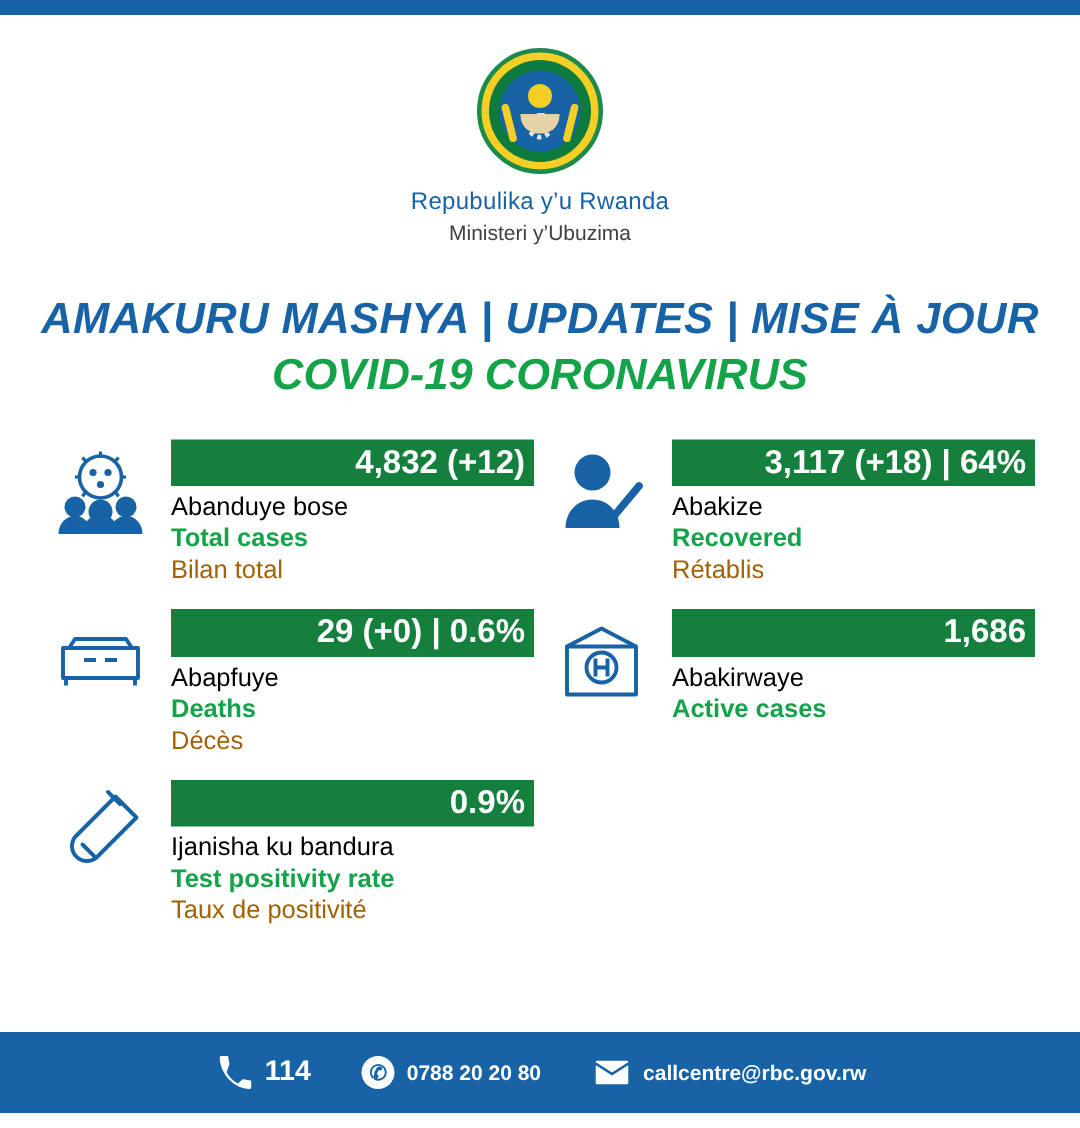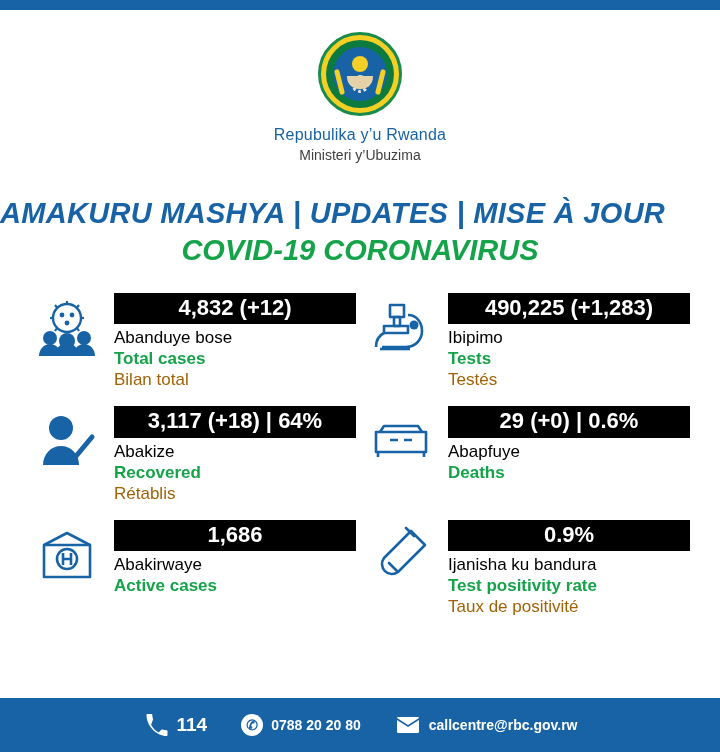--- a/index.html
+++ b/index.html
@@ -86,20 +86,21 @@
   }
   .ministry-name {
     color: #404040;
     font-size: 14px;
     font-weight: normal;
     margin-top: 3px;
   }
   
   .headline {
     margin-top: 34px;
+    text-align: center;
   }
   .headline-1 {
     color: #1763a6;
     font-size: 29px;
     font-weight: bold;
     font-style: italic;
     letter-spacing: .3px;
   }
   .headline-2-row {
     margin-top: 4px;
@@ -140,25 +141,25 @@
     width: 74px;
     min-width: 74px;
     height: 74px;
     display: flex;
     align-items: center;
     justify-content: center;
     color: #1763a6;
   }
   .texts { flex: 1; padding-top: 2px; }
   .value-badge {
-    background: #000000;
+    background: #15803d;
     color: #ffffff;
     font-size: 22px;
     font-weight: bold;
-    text-align: center;
+    text-align: right;
     padding: 2px 6px 4px 6px;
     line-height: 1.15;
     display: block;
   }
   .label-rw {
     color: #000000;
     font-size: 17px;
     margin-top: 4px;
   }
   .label-en {
@@ -168,21 +169,21 @@
     margin-top: 1px;
   }
   .label-fr {
     color: #a16207;
     font-size: 17px;
     margin-top: 1px;
   }
   
   .footer {
     position: absolute;
-    bottom: 0; left: 0; right: 0;
+    bottom: 10px; left: 0; right: 0;
     height: 54px;
     background: #1763a6;
     display: flex;
     align-items: center;
     justify-content: center;
     gap: 34px;
   }
   .f-item {
     display: flex;
     align-items: center;
@@ -265,41 +266,20 @@
       </svg>
     </div>
     <div class="texts">
       <span class="value-badge">4,832 (+12)</span>
       <div class="label-rw">Abanduye bose</div>
       <div class="label-en">Total cases</div>
       <div class="label-fr">Bilan total</div>
     </div>
   </div>
 
-  <div class="cell">
-    <div class="icon-box">
-      <svg width="62" height="58" viewBox="0 0 62 58">
-        <g fill="none" stroke="#1763a6" stroke-width="2.6" stroke-linejoin="round">
-          <path d="M20 6h14v12H20z"></path>
-          <path d="M24 18h6v9h-6z"></path>
-          <path d="M14 27h24v7H14z"></path>
-          <path d="M38 16c9 0 14 8 14 16s-6 16-16 16H12"></path>
-          <path d="M10 50h30"></path>
-          <path d="M14 34c-6 3-8 9-8 14"></path>
-        </g>
-        <circle cx="44" cy="26" r="4.5" fill="#1763a6"></circle>
-      </svg>
-    </div>
-    <div class="texts">
-      <span class="value-badge">490,225 (+1,283)</span>
-      <div class="label-rw">Ibipimo</div>
-      <div class="label-en">Tests</div>
-      <div class="label-fr">Testés</div>
-    </div>
-  </div>
 
   <div class="cell">
     <div class="icon-box">
       <svg width="60" height="56" viewBox="0 0 60 56">
         <g fill="#1763a6">
           <circle cx="24" cy="15" r="12"></circle>
           <path d="M6 52c0-11 8-19 18-19s18 8 18 19z"></path>
         </g>
         <path d="M26 38l9 10 20-24" fill="none" stroke="#1763a6" stroke-width="5" stroke-linecap="round" stroke-linejoin="round"></path>
       </svg>
@@ -320,20 +300,21 @@
           <path d="M10 14l4-6h34l4 6"></path>
           <path d="M8 34v5M54 34v5"></path>
           <path d="M20 22h8M34 22h8"></path>
         </g>
       </svg>
     </div>
     <div class="texts">
       <span class="value-badge">29 (+0) | 0.6%</span>
       <div class="label-rw">Abapfuye</div>
       <div class="label-en">Deaths</div>
+      <div class="label-fr">Décès</div>
     </div>
   </div>
 
   <div class="cell">
     <div class="icon-box">
       <svg width="62" height="52" viewBox="0 0 62 52">
         <g fill="none" stroke="#1763a6" stroke-width="2.6" stroke-linejoin="round">
           <path d="M8 16h46v32H8z"></path>
           <path d="M8 16l23-12 23 12"></path>
           <circle cx="31" cy="30" r="10"></circle>

